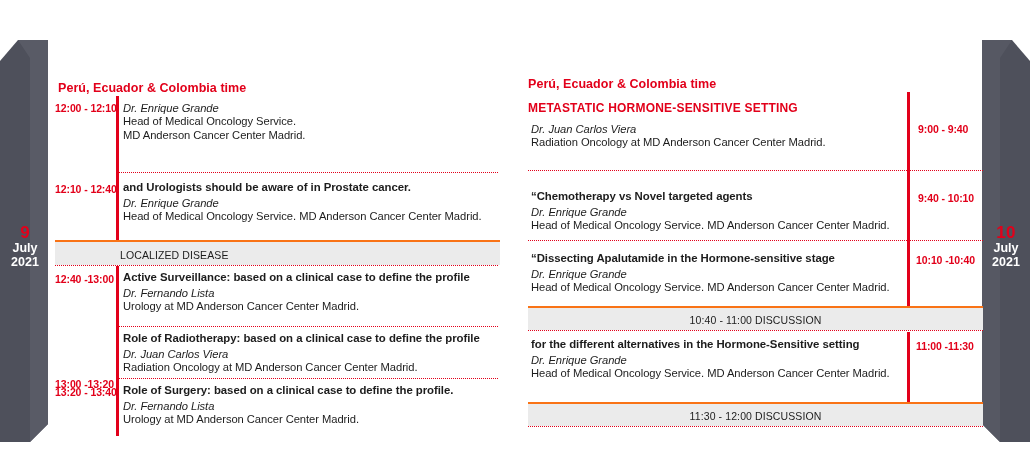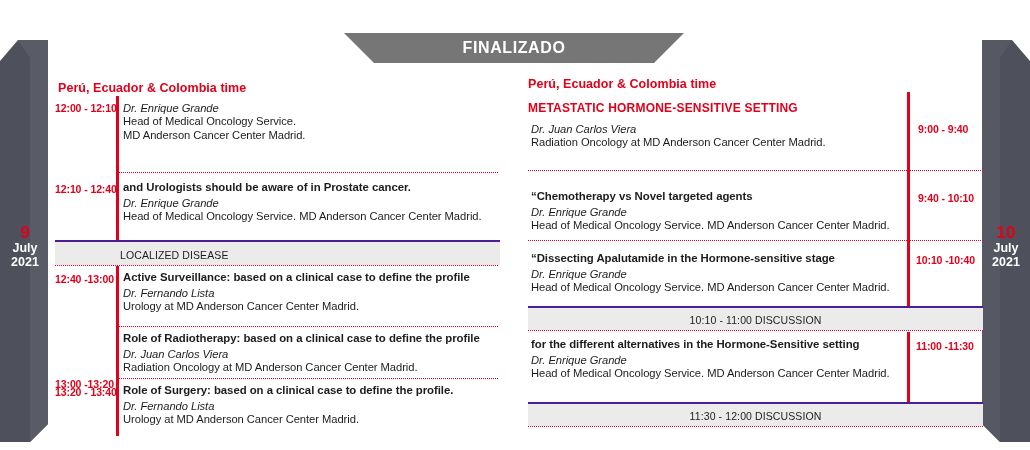--- a/index.html
+++ b/index.html
@@ -129,21 +129,21 @@
   .dotline{
     position:absolute;
     height:0;
     border-top:1.4px dotted #e2001a;
   }
 
   
   .band{
     position:absolute;
     background:#ebebeb;
-    border-top:2px solid #4c1d95;
+    border-top:2px solid #f97316;
     box-sizing:border-box;
   }
   .band .band-text{
     position:absolute;
     font-size:10.5px;
     color:#1c1c1c;
     letter-spacing:.1px;
     white-space:nowrap;
   }
   .band.left-band .band-text{left:65px;top:7px;}
@@ -179,24 +179,20 @@
       <polygon points="60,61 42,40 12,40 12,424 30,442 60,442" fill="#4e505b"></polygon>
       <polygon points="42,40 12,40 12,424 30,442 30,58" fill="#565863"></polygon>
     </svg>
     <div class="ribbon-date">
       <span class="d-num">10</span>
       <span class="d-mon">July</span>
       <span class="d-yr">2021</span>
     </div>
   </div>
 
-  <div id="status-banner">
-    <div class="bshape"></div>
-    <div class="blabel">FINALIZADO</div>
-  </div>
 
   <div class="col" id="col-left">
 
     <div class="col-head">Perú, Ecuador &amp; Colombia time</div>
 
     <div class="rail" id="rail-left-a"></div>
     <div class="rail" id="rail-left-b"></div>
 
     <div class="sess" style="left:0;top:100px;width:445px;">
       <div class="time" style="left:0;top:2px;">12:00 - 12:10</div>
@@ -283,21 +279,21 @@
     <div class="sess right" style="left:0;top:252px;width:455px;">
       <div class="body" style="left:3px;top:0;width:370px;">
         <div class="ttl">“Dissecting Apalutamide in the Hormone-sensitive stage</div>
         <div class="spk" style="margin-top:2px;">Dr. Enrique Grande</div>
         <div class="aff">Head of Medical Oncology Service. MD Anderson Cancer Center Madrid.</div>
       </div>
       <div class="time" style="left:388px;top:2px;">10:10 -10:40</div>
     </div>
 
     <div class="band right-band" style="left:0;top:306px;width:455px;height:24px;">
-      <div class="band-text">10:10  - 11:00  DISCUSSION</div>
+      <div class="band-text">10:40  - 11:00  DISCUSSION</div>
     </div>
     <div class="dotline" style="left:0;top:330px;width:455px;"></div>
 
     <div class="sess right" style="left:0;top:338px;width:455px;">
       <div class="body" style="left:3px;top:0;width:370px;">
         <div class="ttl">for the different alternatives in the Hormone-Sensitive setting</div>
         <div class="spk" style="margin-top:2px;">Dr. Enrique Grande</div>
         <div class="aff">Head of Medical Oncology Service. MD Anderson Cancer Center Madrid.</div>
       </div>
       <div class="time" style="left:388px;top:2px;">11:00 -11:30</div>

